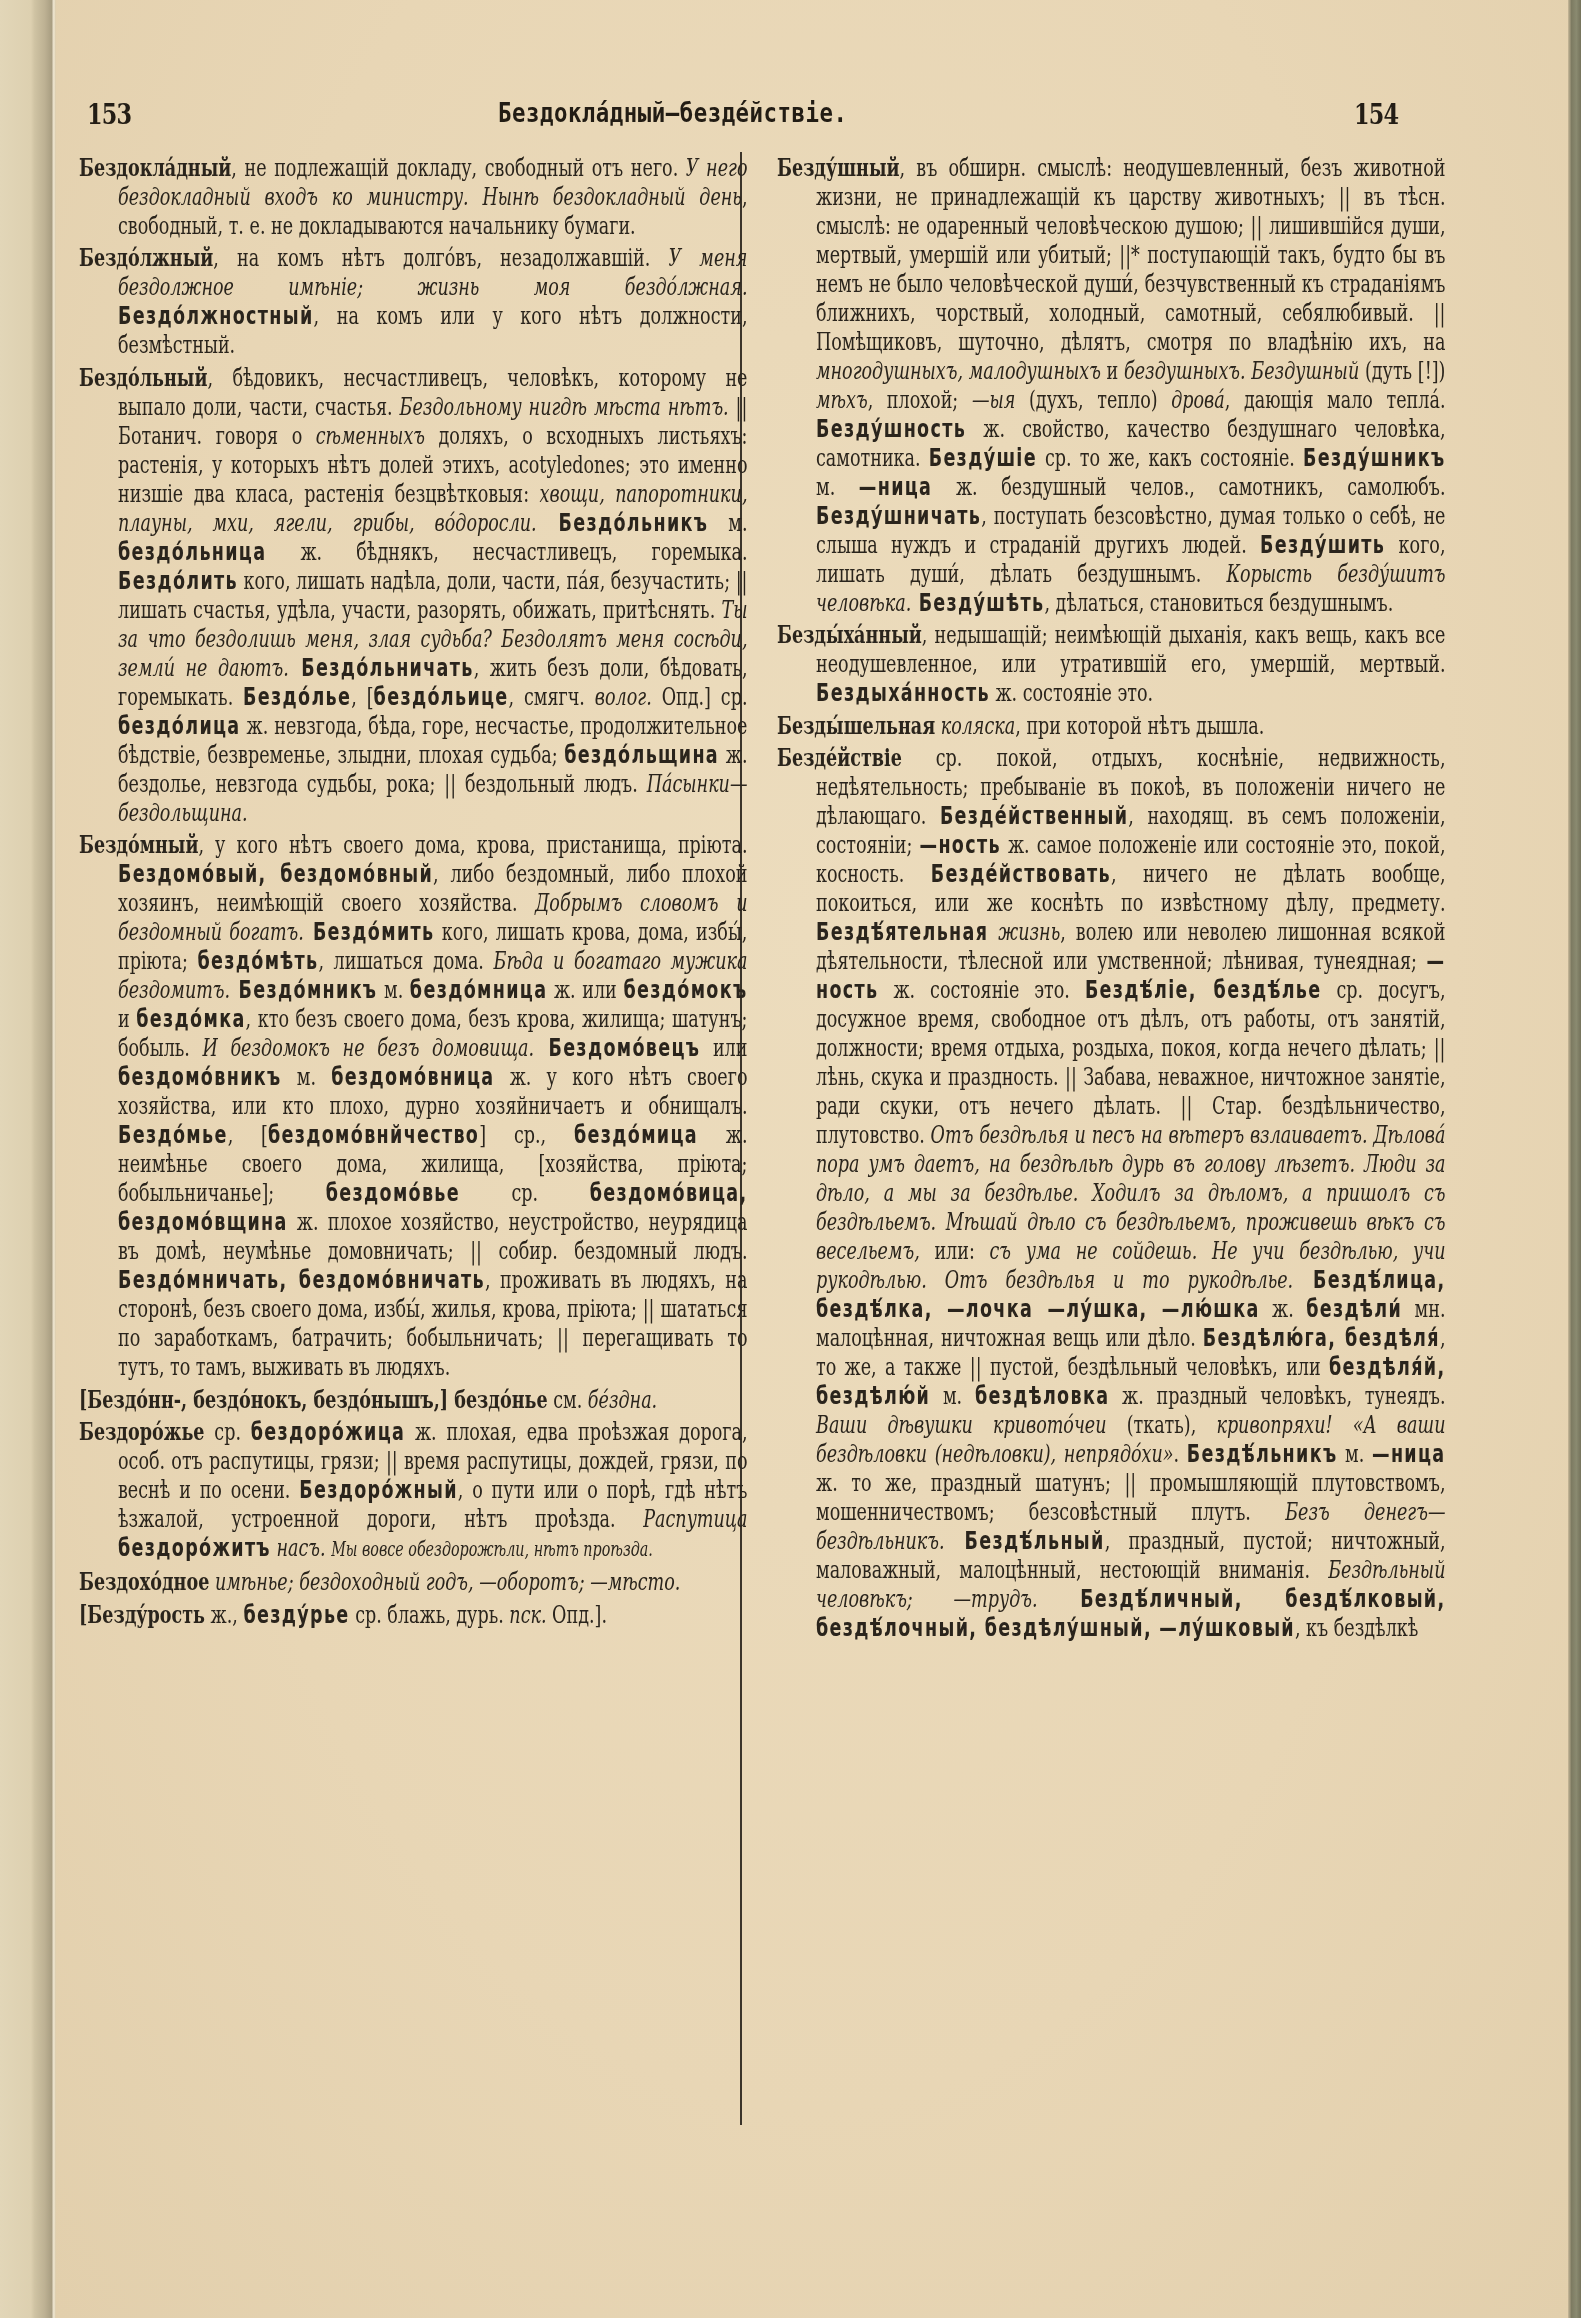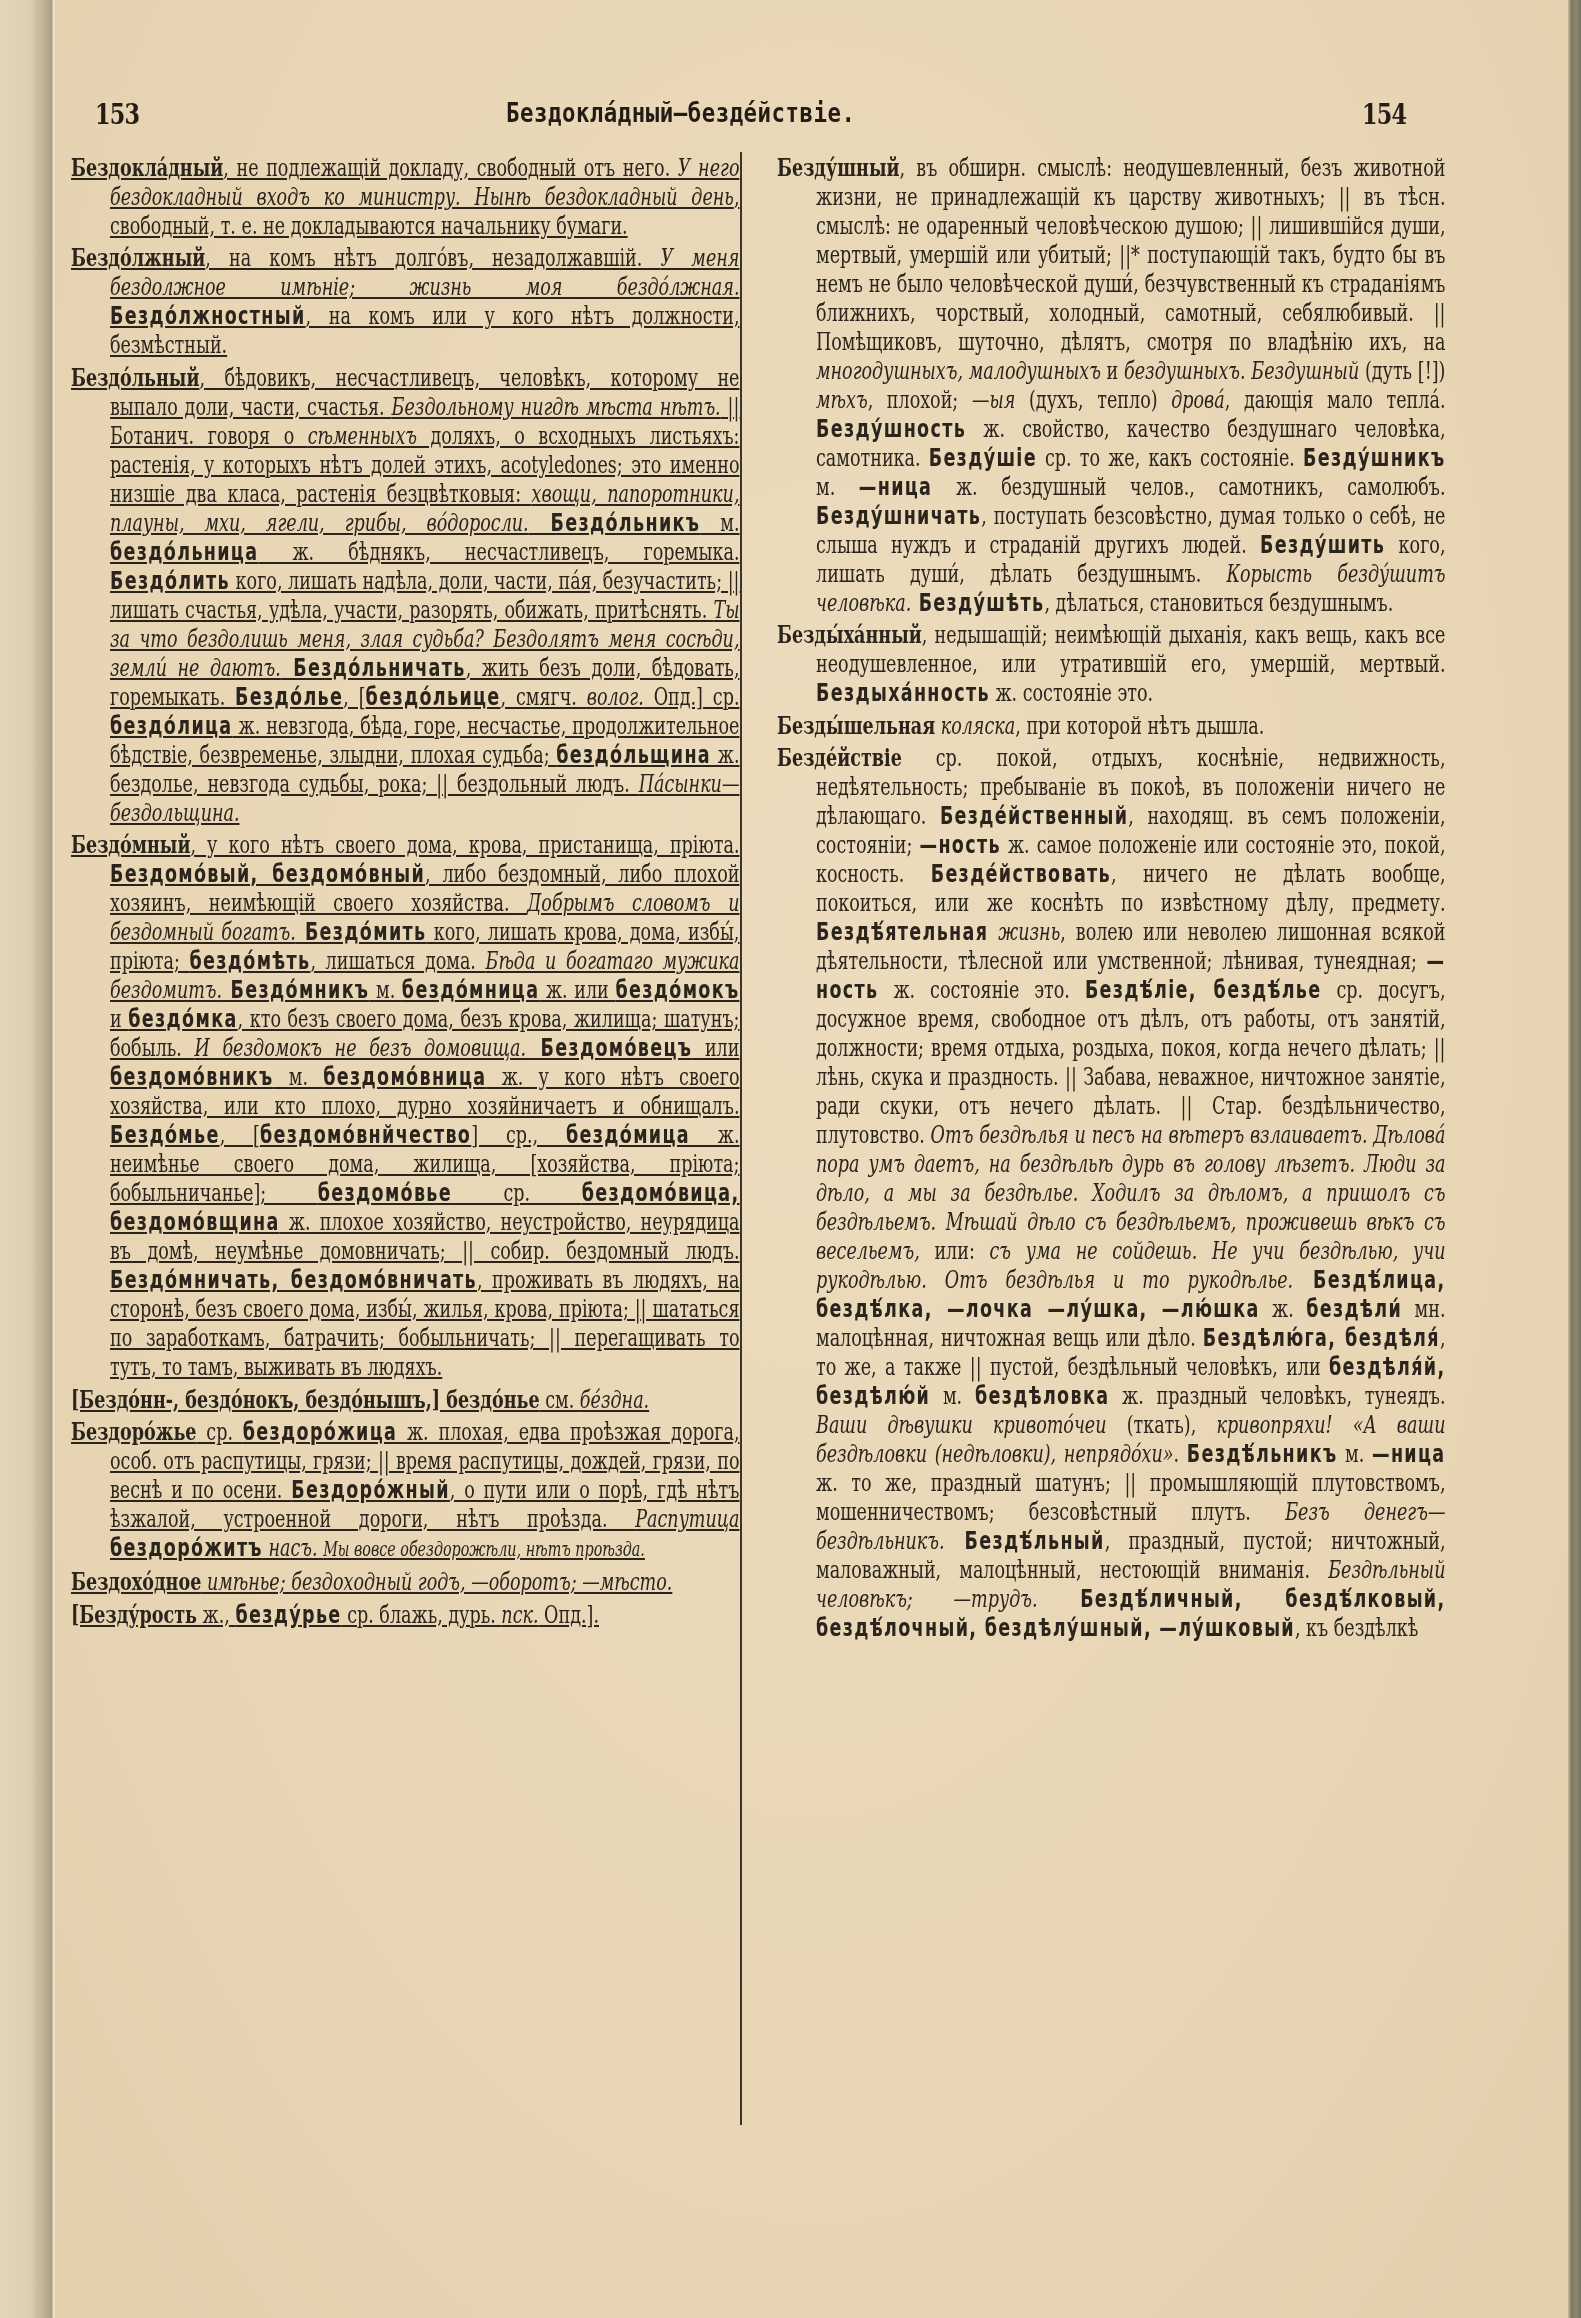--- a/index.html
+++ b/index.html
@@ -15,38 +15,38 @@
   }
   .edge-right {
     position:absolute; right:0; top:0; width:13.6px; height:2319px;
     background:linear-gradient(to right,#c9b99a 0%,#7d7b62 25%,#8a8a70 60%,#6f6d56 100%);
   }
   .page {
     position:absolute; left:56px; top:0; width:1512px; height:2319px;
     background:
       radial-gradient(ellipse at 50% 40%, #ecdcbd 0%, #e8d6b5 60%, #e2cfac 100%);
   }
-  .header { position:absolute; top:98px; left:8px; width:1512px; height:40px; }
+  .header { position:absolute; top:98px; left:0; width:1512px; height:40px; }
   .pnum {
     position:absolute; top:0; font-family:"DejaVu Serif",serif; font-size:28px; font-weight:bold;
     letter-spacing:-1.1px; transform:scaleX(0.8); transform-origin:left top; color:#231d15;
   }
   .pnum.left { left:31px; }
   .pnum.right { left:1298px; }
   .running-title {
     position:absolute; top:0; left:442px; width:567px; text-align:left;
     font-family:"DejaVu Sans Mono",monospace; font-size:26px; font-weight:bold; letter-spacing:0.6px;
     transform:scaleX(0.86); transform-origin:left top; color:#221c14;
   }
   .column {
     position:absolute; top:153px; width:669px;
     font-family:"DejaVu Serif",serif; font-size:25px; line-height:29px;
     text-align:justify; color:#2a241c;
   }
-  .column.left { left:15px;text-decoration:underline; }
+  .column.left { left:23px; }
   .column.right { left:721px; }
   .divider {
     position:absolute; left:684px; top:152px; width:1.7px; height:1973px; background:#3b342a;
   }
   .entry {
     margin:0 0 3.4px 0; padding-left:50px; text-indent:-50px;
     font-stretch:condensed;
   }
   .entry span { display:inline; }
   .hw { font-weight:bold; font-family:"DejaVu Serif",serif; letter-spacing:0; }

